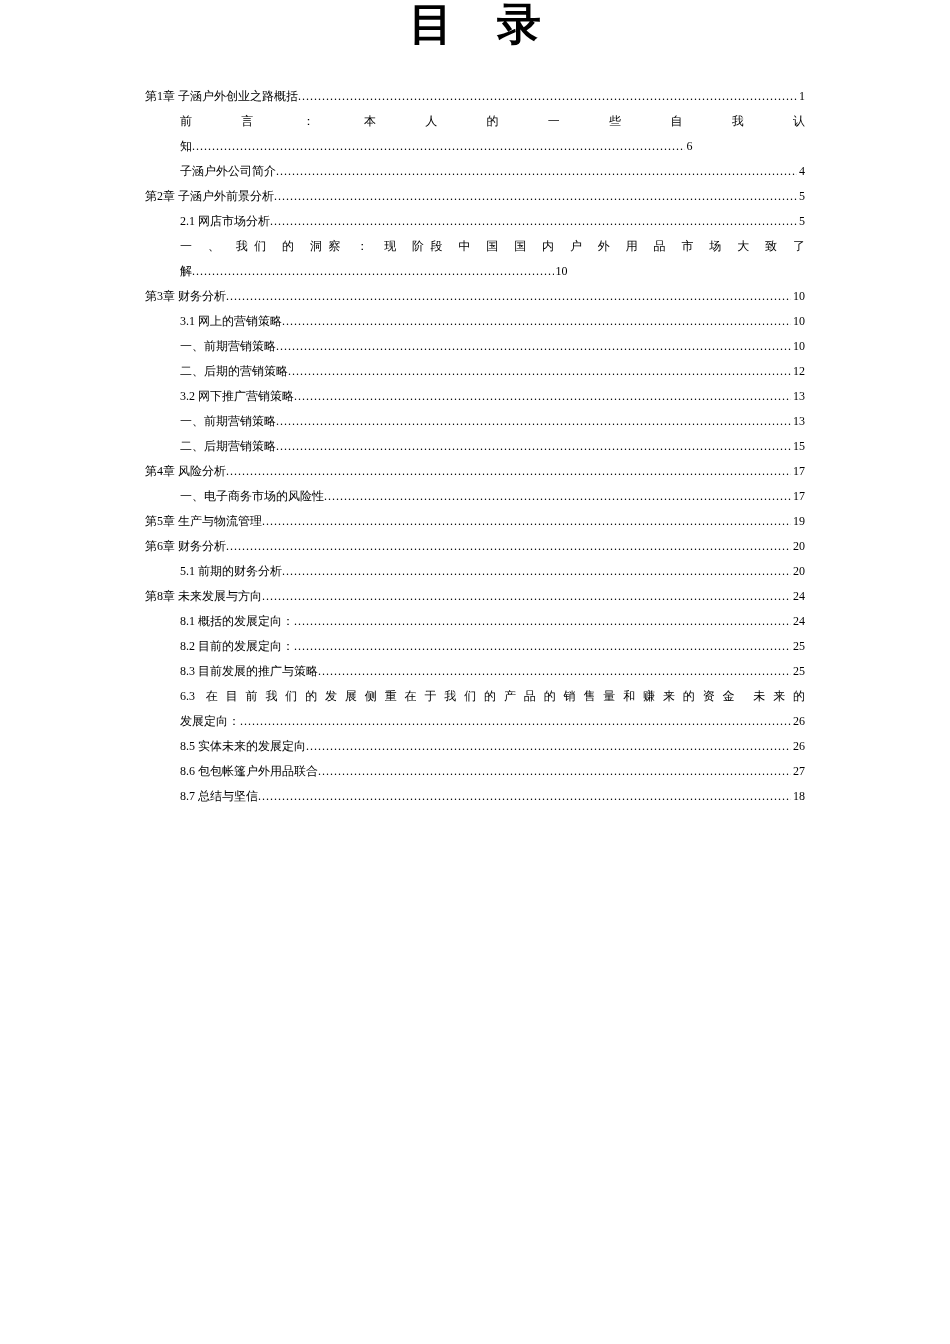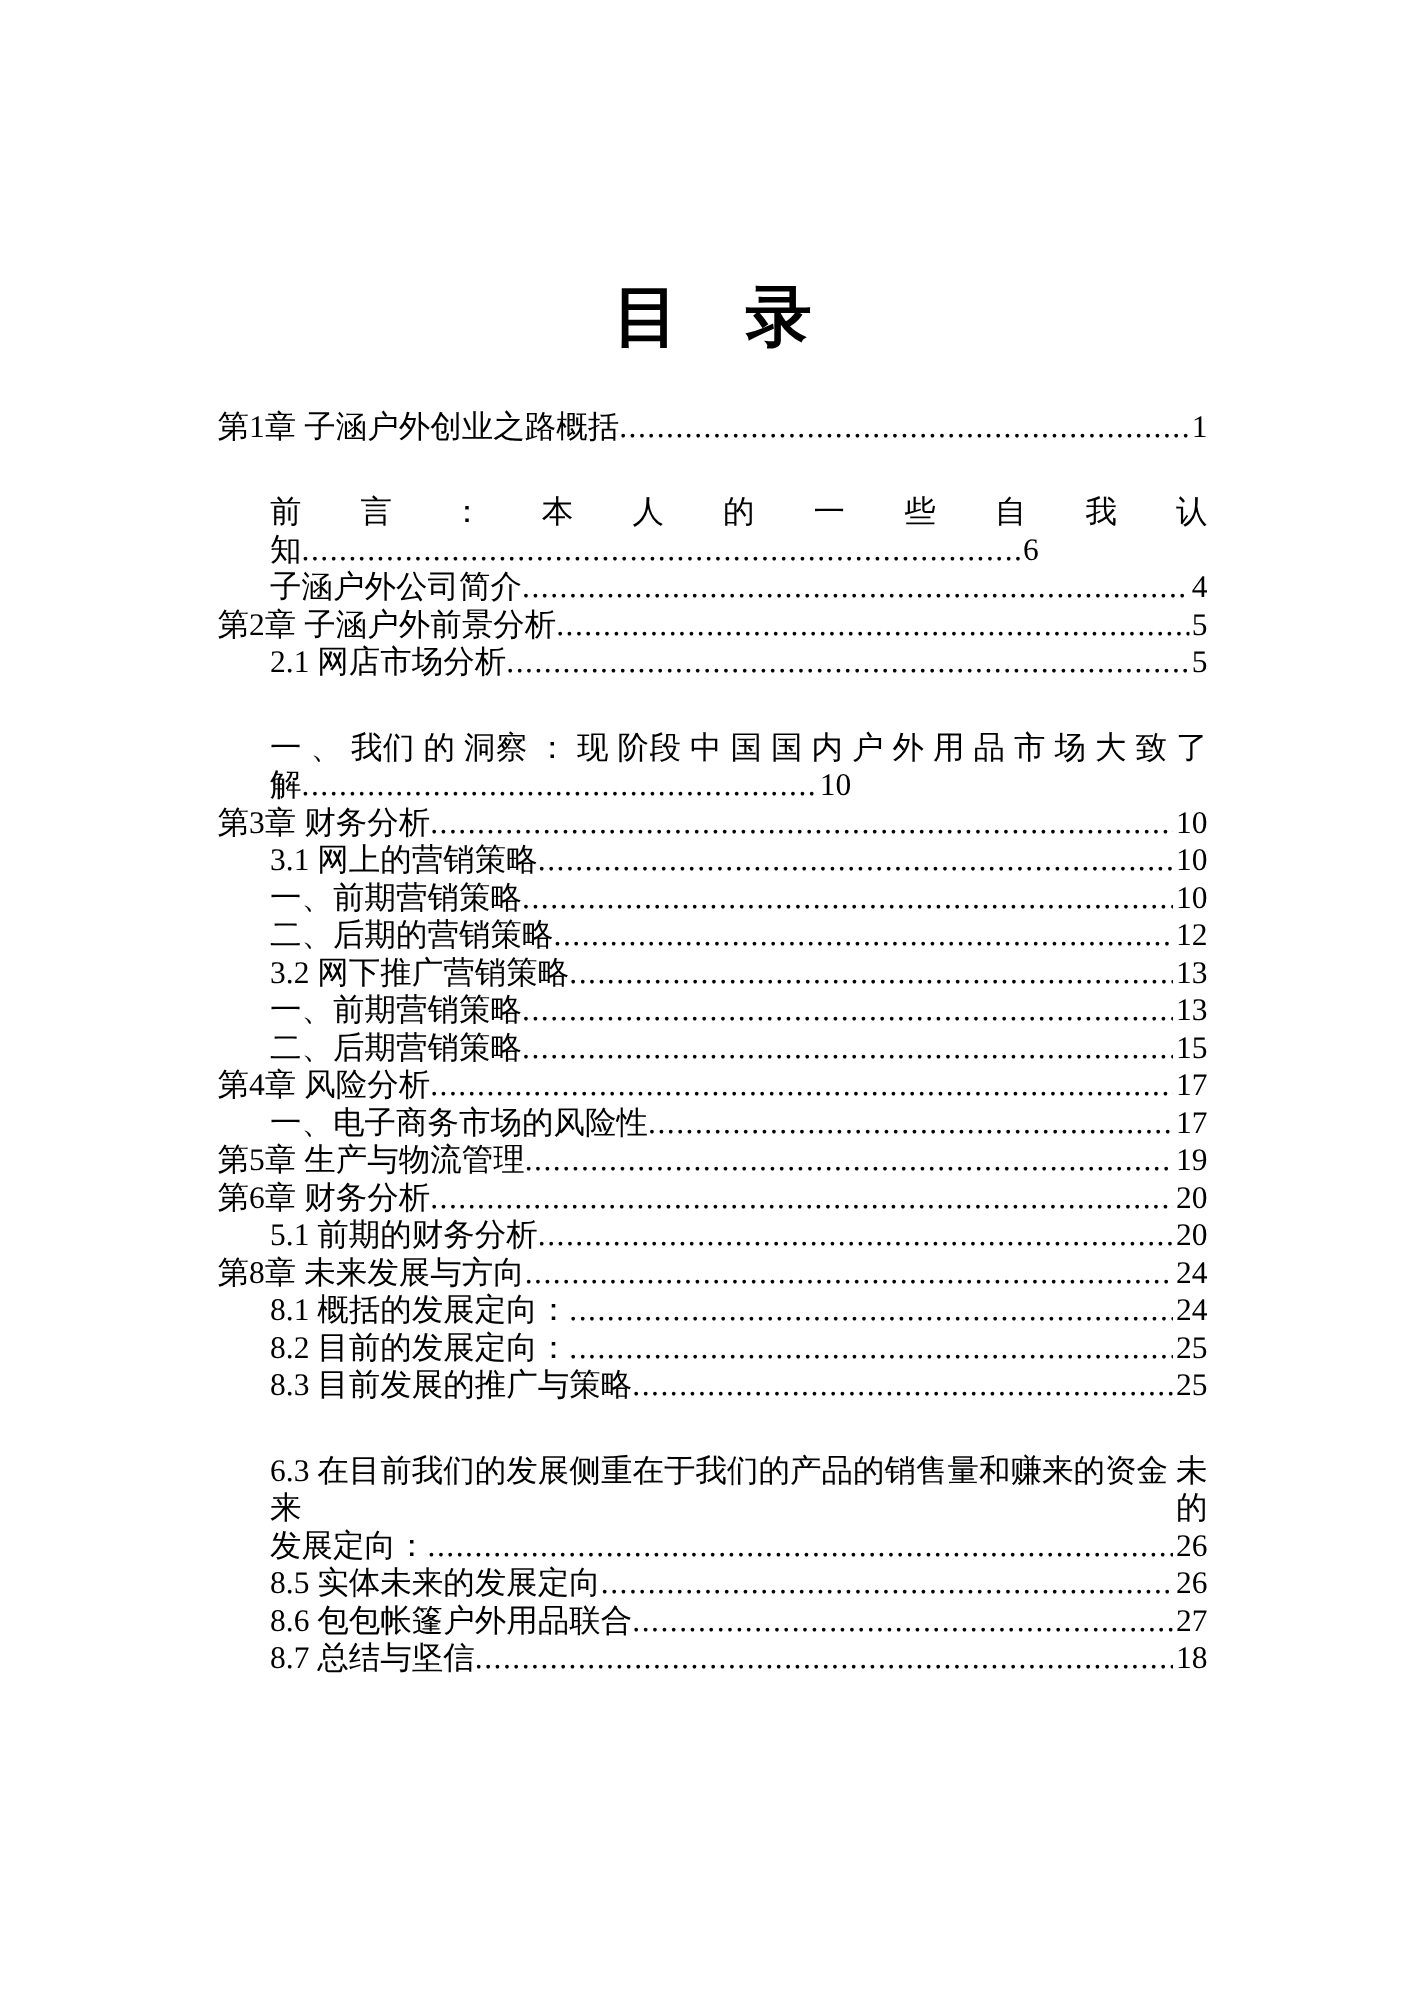--- a/index.html
+++ b/index.html
@@ -11,50 +11,48 @@
     position: relative;
     width: 950px;
     height: 1344px;
     background: #ffffff;
     overflow: hidden;
     font-family: "Liberation Serif", "DejaVu Serif", serif;
     color: #000000;
   }
   .doc-title {
     margin: 0;
-    padding-top: 188px;
     text-align: center;
     font-size: 44px;
     line-height: 1.1;
     font-weight: bold;
     letter-spacing: 16px;
     text-indent: 16px; 
     font-family: "Liberation Sans", "DejaVu Sans", sans-serif;
   }
   .toc {
     margin: 36px auto 0 145px;
     width: 660px;
-    font-size: 21px;
+    font-size: 12px;
   }
   .toc-entry { margin: 0; }
   .toc-entry.lvl1 { padding-left: 35px; }
   .toc-line {
     line-height: 25px;
     min-height: 25px;
   }
   .toc-line.flexline {
     display: flex;
     align-items: baseline;
   }
   .toc-line.just {
     text-align: justify;
     text-align-last: justify;
     -moz-text-align-last: justify;
     white-space: pre-wrap;
-    margin-top: 32px;
   }
   .toc-line .t {
     white-space: pre-wrap;
     flex: 0 0 auto;
   }
   .toc-line .dots {
     flex: 1 1 auto;
     min-width: 8px;
     overflow: hidden;
     white-space: nowrap;

